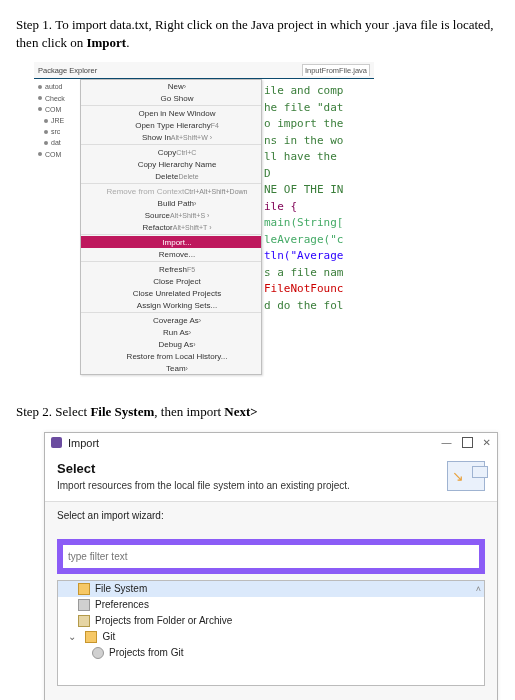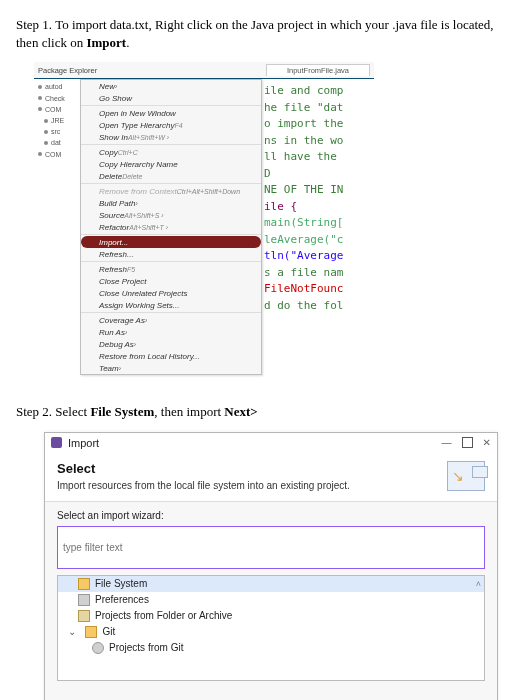--- a/index.html
+++ b/index.html
@@ -29,21 +29,21 @@
   padding: 2px 4px;
   display: flex;
   align-items: center;
   gap: 8px;
   font-size: 7.5px;
 }
 .shot1-top .tab {
   background: #fff;
   border: 1px solid #ccc;
   border-bottom: none;
-  padding: 1px 20px;
+  padding: 1px 2px;
   font-size: 7.5px;
   color: #555;
 }
 .shot1-body {
   display: flex;
   align-items: flex-start;
 }
 .tree-col {
   width: 42px;
   padding: 2px 0 0 4px;
@@ -54,28 +54,27 @@
 .tree-col .item { display: flex; align-items: center; gap: 3px; }
 .tree-col .dot { width:4px; height:4px; background:#888; border-radius:50%; display:inline-block; }
 .ctxmenu {
   background: #f6f6f6;
   border: 1px solid #bfbfbf;
   width: 180px;
   box-shadow: 1px 1px 2px rgba(0,0,0,.15);
 }
 .ctxmenu .row {
   display: flex;
-  justify-content: flex-start;
+  justify-content: center;
   align-items: center;
   padding: 1.5px 6px 1.5px 18px;
   color: #333;
-  font-style: italic;
 }
 .ctxmenu .sep { border-top:1px solid #ddd; margin:1px 0; }
-.ctxmenu .row.hl { background:#7f1d1d; color:#fff;border-radius:6px; }
+.ctxmenu .row.hl { background:#be185d; color:#fff; }
 .ctxmenu .arrow { color:#666; font-size:7px; }
 .ctxmenu .sc { color:#888; font-size:7px; }
 .code-col {
   width: 92px;
   font-family: Consolas, monospace;
   font-size: 11px;
   line-height: 1.5;
   color: #4a6;
   padding: 4px 2px;
 }
@@ -119,23 +118,23 @@
 .dlg-head .bigico {
   width:36px; height:28px; border:1px solid #9fb3d1; background:#eaf1fb; position:relative;
 }
 .dlg-head .bigico::after { content:""; position:absolute; right:-4px; top:4px; width:14px;height:10px;border:1px solid #9fb3d1;background:#eaf1fb;}
 .dlg-head .bigico .arr { position:absolute; left:4px; top:6px; font-size:14px; color:#e8a13c; }
 .dlg-body {
   padding: 8px 12px 6px 12px;
   background:#f7f7f7;
   border-top:1px solid #ddd;
 }
-.dlg-body .lbl { font-size:10px; color:#222; margin-bottom:5px; }
+.dlg-body .lbl { font-size:10px; color:#222; margin-bottom:18px; }
 .filter {
-  width:100%; box-sizing:border-box; border:1px solid #8b5cf6; padding:15px 5px; font-size:10px; color:#888; background:#fff;
+  width:100%; box-sizing:border-box; border:6px solid #8b5cf6; padding:6px 5px; font-size:10px; color:#888; background:#fff;
 }
 .listbox {
   border:1px solid #bbb; background:#fff; margin-top:6px; height:104px; overflow:hidden; position:relative;
 }
 .listbox .row { padding:2px 6px 2px 20px; display:flex; align-items:center; gap:5px; font-size:10px; color:#222;}
 .listbox .row .fico { width:10px;height:10px;display:inline-block; }
 .listbox .row.sel { background:#dbe9fb; }
 .listbox .row .fico.folder { background:#f6c866; border:1px solid #c7962e; }
 .listbox .row .fico.pref { background:#d0d0d0; border:1px solid #999; }
 .listbox .row .fico.arch { background:#e6d5a4; border:1px solid #b39a4a; }
@@ -235,21 +234,21 @@
         </div>
       <div class="row">
           <span>Refactor</span>
           <span class="sc">Alt+Shift+T ›</span>
         </div>
       <div class="sep"></div>
       <div class="row hl">
           <span>Import...</span>
         </div>
       <div class="row">
-          <span>Refresh...</span>
+          <span>Remove...</span>
         </div>
       <div class="sep"></div>
       <div class="row">
           <span>Refresh</span>
           <span class="sc">F5</span>
         </div>
       <div class="row">
           <span>Close Project</span>
         </div>
       <div class="row">

